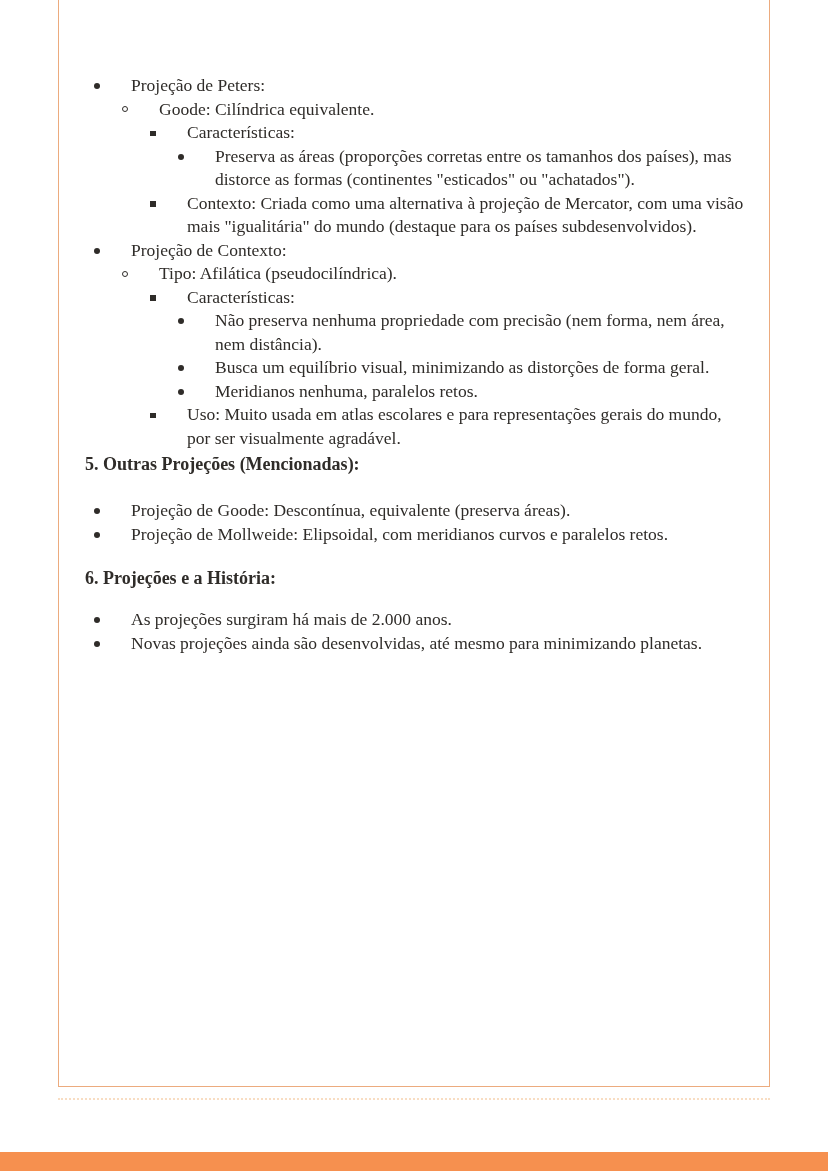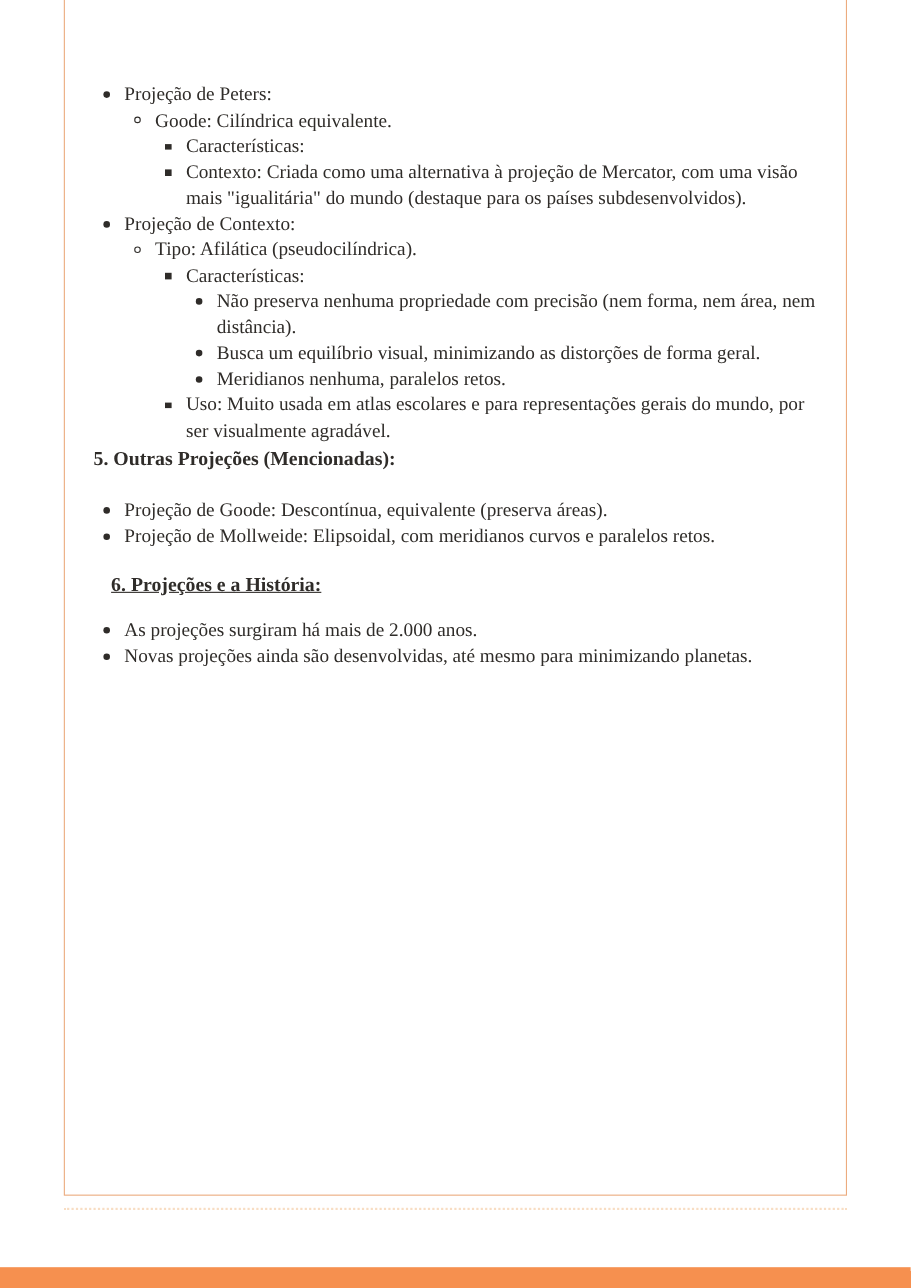--- a/index.html
+++ b/index.html
@@ -38,37 +38,37 @@
     line-height: 23.5px;
   }
   ul.blist {
     list-style: none;
     margin: 0; padding: 0;
   }
   ul.blist li {
     position: relative;
     padding-left: 28px;
   }
-  .li-text { display: block; }
+  .li-text { display: block; margin-left: 18px; }
   .bullet {
     position: absolute;
     left: 9px; top: 9px;
     width: 6px; height: 6px;
   }
   .b-disc   { background: var(--text); border-radius: 50%; }
   .b-circle { border: 1.4px solid var(--text); border-radius: 50%; background: transparent; top: 8.5px; }
   .b-square { background: var(--text); width: 5.5px; height: 5.5px; top: 9.5px; }
   .heading {
     font-size: 18px;
     line-height: 24px;
     font-weight: bold;
     margin: 0;
   }
   .heading-5 { margin: 2px 0 23px; }
-  .heading-6 { margin: 20px 16px 18px; text-decoration: underline; }
+  .heading-6 { margin: 20px 0 18px; }
   .separator {
     position: absolute;
     left: 58px; top: 1098px;
     width: 712px; height: 0;
     border-top: 2px dotted var(--separator);
   }
   .bottom-bar {
     position: absolute;
     left: 0; bottom: 0;
     width: 100%; height: 19px;
@@ -88,20 +88,24 @@
           <span class="li-text">Projeção de Peters:</span>
           <ul class="blist">
             <li>
               <span class="bullet b-circle"></span>
               <span class="li-text">Goode: Cilíndrica equivalente.</span>
               <ul class="blist">
                 <li>
                   <span class="bullet b-square"></span>
                   <span class="li-text">Características:</span>
                   <ul class="blist">
+                    <li>
+                      <span class="bullet b-disc"></span>
+                      <span class="li-text">Preserva as áreas (proporções corretas entre os tamanhos dos países), mas distorce as formas (continentes "esticados" ou "achatados").</span>
+                    </li>
                   </ul>
                 </li>
                 <li>
                   <span class="bullet b-square"></span>
                   <span class="li-text">Contexto: Criada como uma alternativa à projeção de Mercator, com uma visão mais "igualitária" do mundo (destaque para os países subdesenvolvidos).</span>
                 </li>
               </ul>
             </li>
           </ul>
         </li>

